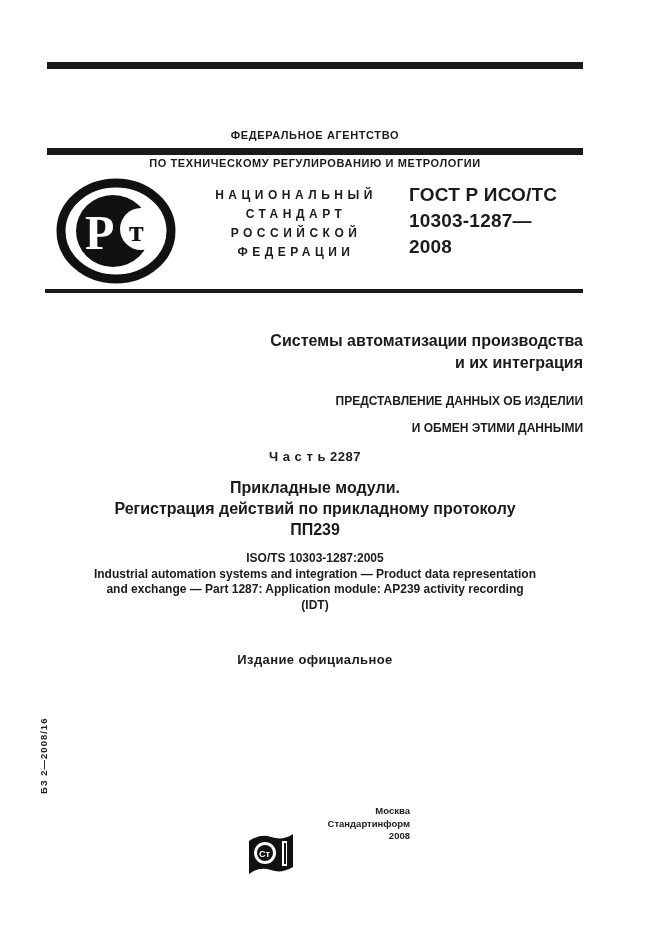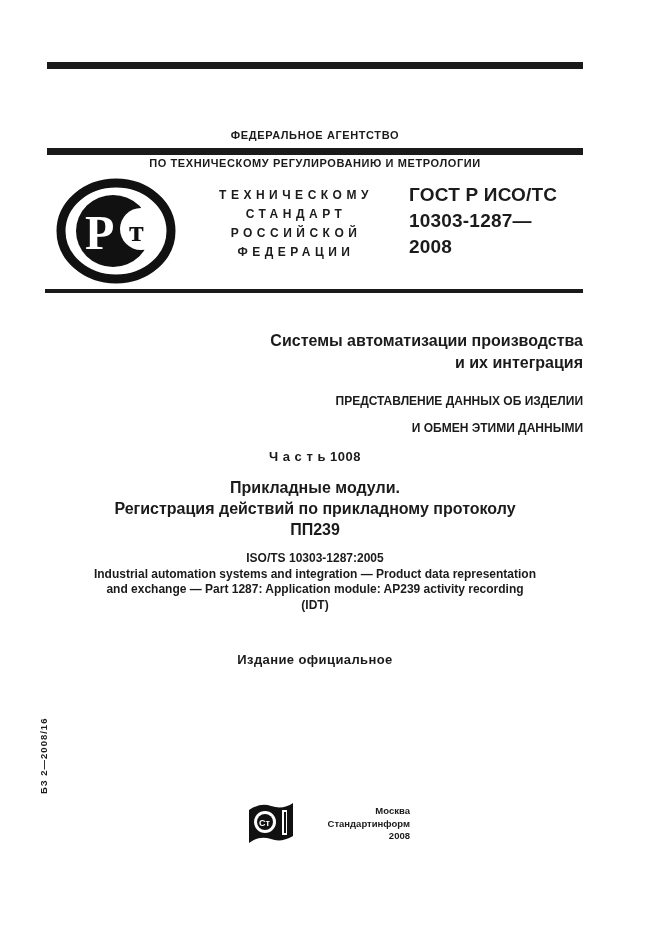--- a/index.html
+++ b/index.html
@@ -87,21 +87,21 @@
     <svg width="122" height="108" viewBox="0 0 122 108">
       <ellipse cx="61" cy="54" rx="55" ry="48" fill="none" stroke="#111111" stroke-width="9"></ellipse>
       <ellipse cx="58" cy="54" rx="37" ry="36" fill="#111111"></ellipse>
       <circle cx="86" cy="52" r="21" fill="#ffffff"></circle>
       <text x="30" y="72" fill="#ffffff" font-family="'Liberation Serif', serif" font-size="48" font-weight="bold">Р</text>
       <text x="74" y="64" fill="#111111" font-family="'Liberation Serif', serif" font-size="30" font-weight="bold">т</text>
     </svg>
   </div>
 
   <div class="abs std-type">
-    <div>ТЕХНИЧЕСКОМУ</div>
+    <div>НАЦИОНАЛЬНЫЙ</div>
     <div>СТАНДАРТ</div>
     <div>РОССИЙСКОЙ</div>
     <div>ФЕДЕРАЦИИ</div>
   </div>
 
   <div class="abs gost-desig">
     <div>ГОСТ Р ИСО/ТС</div>
     <div>10303-1287—</div>
     <div>2008</div>
   </div>
@@ -111,40 +111,40 @@
   <div class="abs group-title center">
     <div>Системы автоматизации производства</div>
     <div>и их интеграция</div>
   </div>
 
   <div class="abs main-title center">
     <div>ПРЕДСТАВЛЕНИЕ ДАННЫХ ОБ ИЗДЕЛИИ</div>
     <div>И ОБМЕН ЭТИМИ ДАННЫМИ</div>
   </div>
 
-  <div class="abs part-line center">Ч а с т ь  1008</div>
+  <div class="abs part-line center">Ч а с т ь  2287</div>
 
   <div class="abs module-title center">
     <div>Прикладные модули.</div>
     <div>Регистрация действий по прикладному протоколу</div>
     <div>ПП239</div>
   </div>
 
   <div class="abs iso-ref center">
     <div>ISO/TS 10303-1287:2005</div>
     <div>Industrial automation systems and integration — Product data representation</div>
     <div>and exchange — Part 1287:  Application module: AP239 activity recording</div>
     <div>(IDT)</div>
   </div>
 
   <div class="abs edition center">Издание официальное</div>
 
   <div class="abs side-note">БЗ 2—2008/16</div>
 
-  <div class="abs" style="left:246px; top:801px; width:50px; height:45px;">
+  <div class="abs" style="left:246px; top:832px; width:50px; height:45px;">
     <svg width="50" height="45" viewBox="0 0 50 45">
       <path d="M3 9 Q15 1 25 5 Q37 9 47 2 L47 35 Q35 42 25 38 Q13 34 3 42 Z" fill="#111111"></path>
       <circle cx="19" cy="21" r="11" fill="#ffffff"></circle>
       <circle cx="19" cy="21" r="8" fill="#111111"></circle>
       <text x="13" y="25" font-family="'Liberation Sans', sans-serif" font-size="9" font-weight="bold" fill="#ffffff">Ст</text>
       <rect x="36" y="9" width="5" height="25" fill="#ffffff"></rect>
       <rect x="38" y="11" width="2" height="21" fill="#111111"></rect>
     </svg>
   </div>
 

